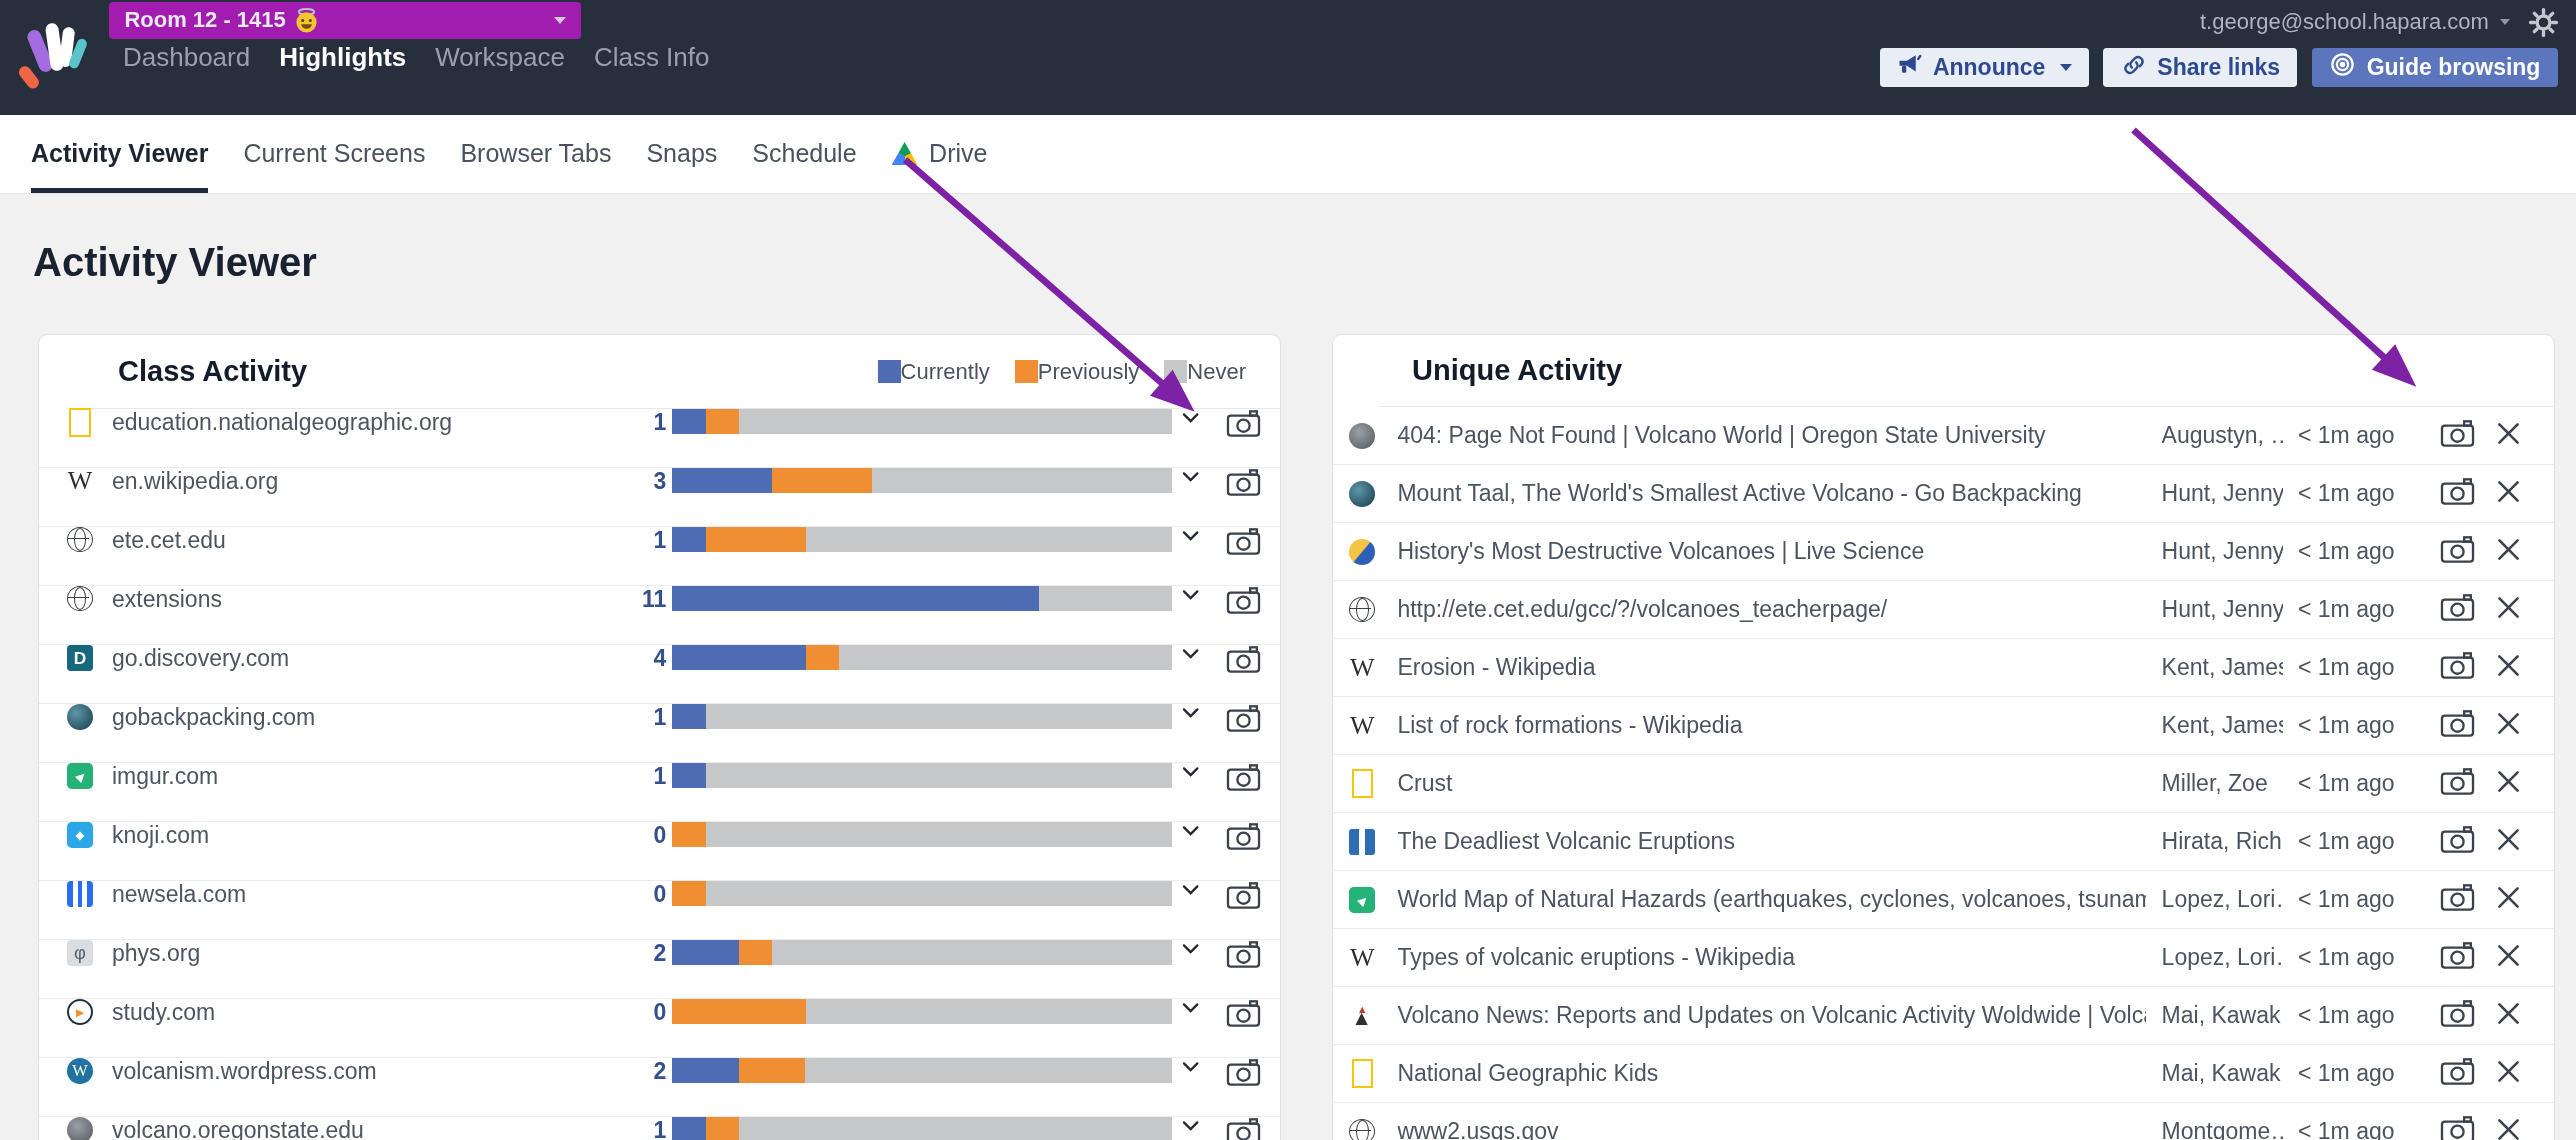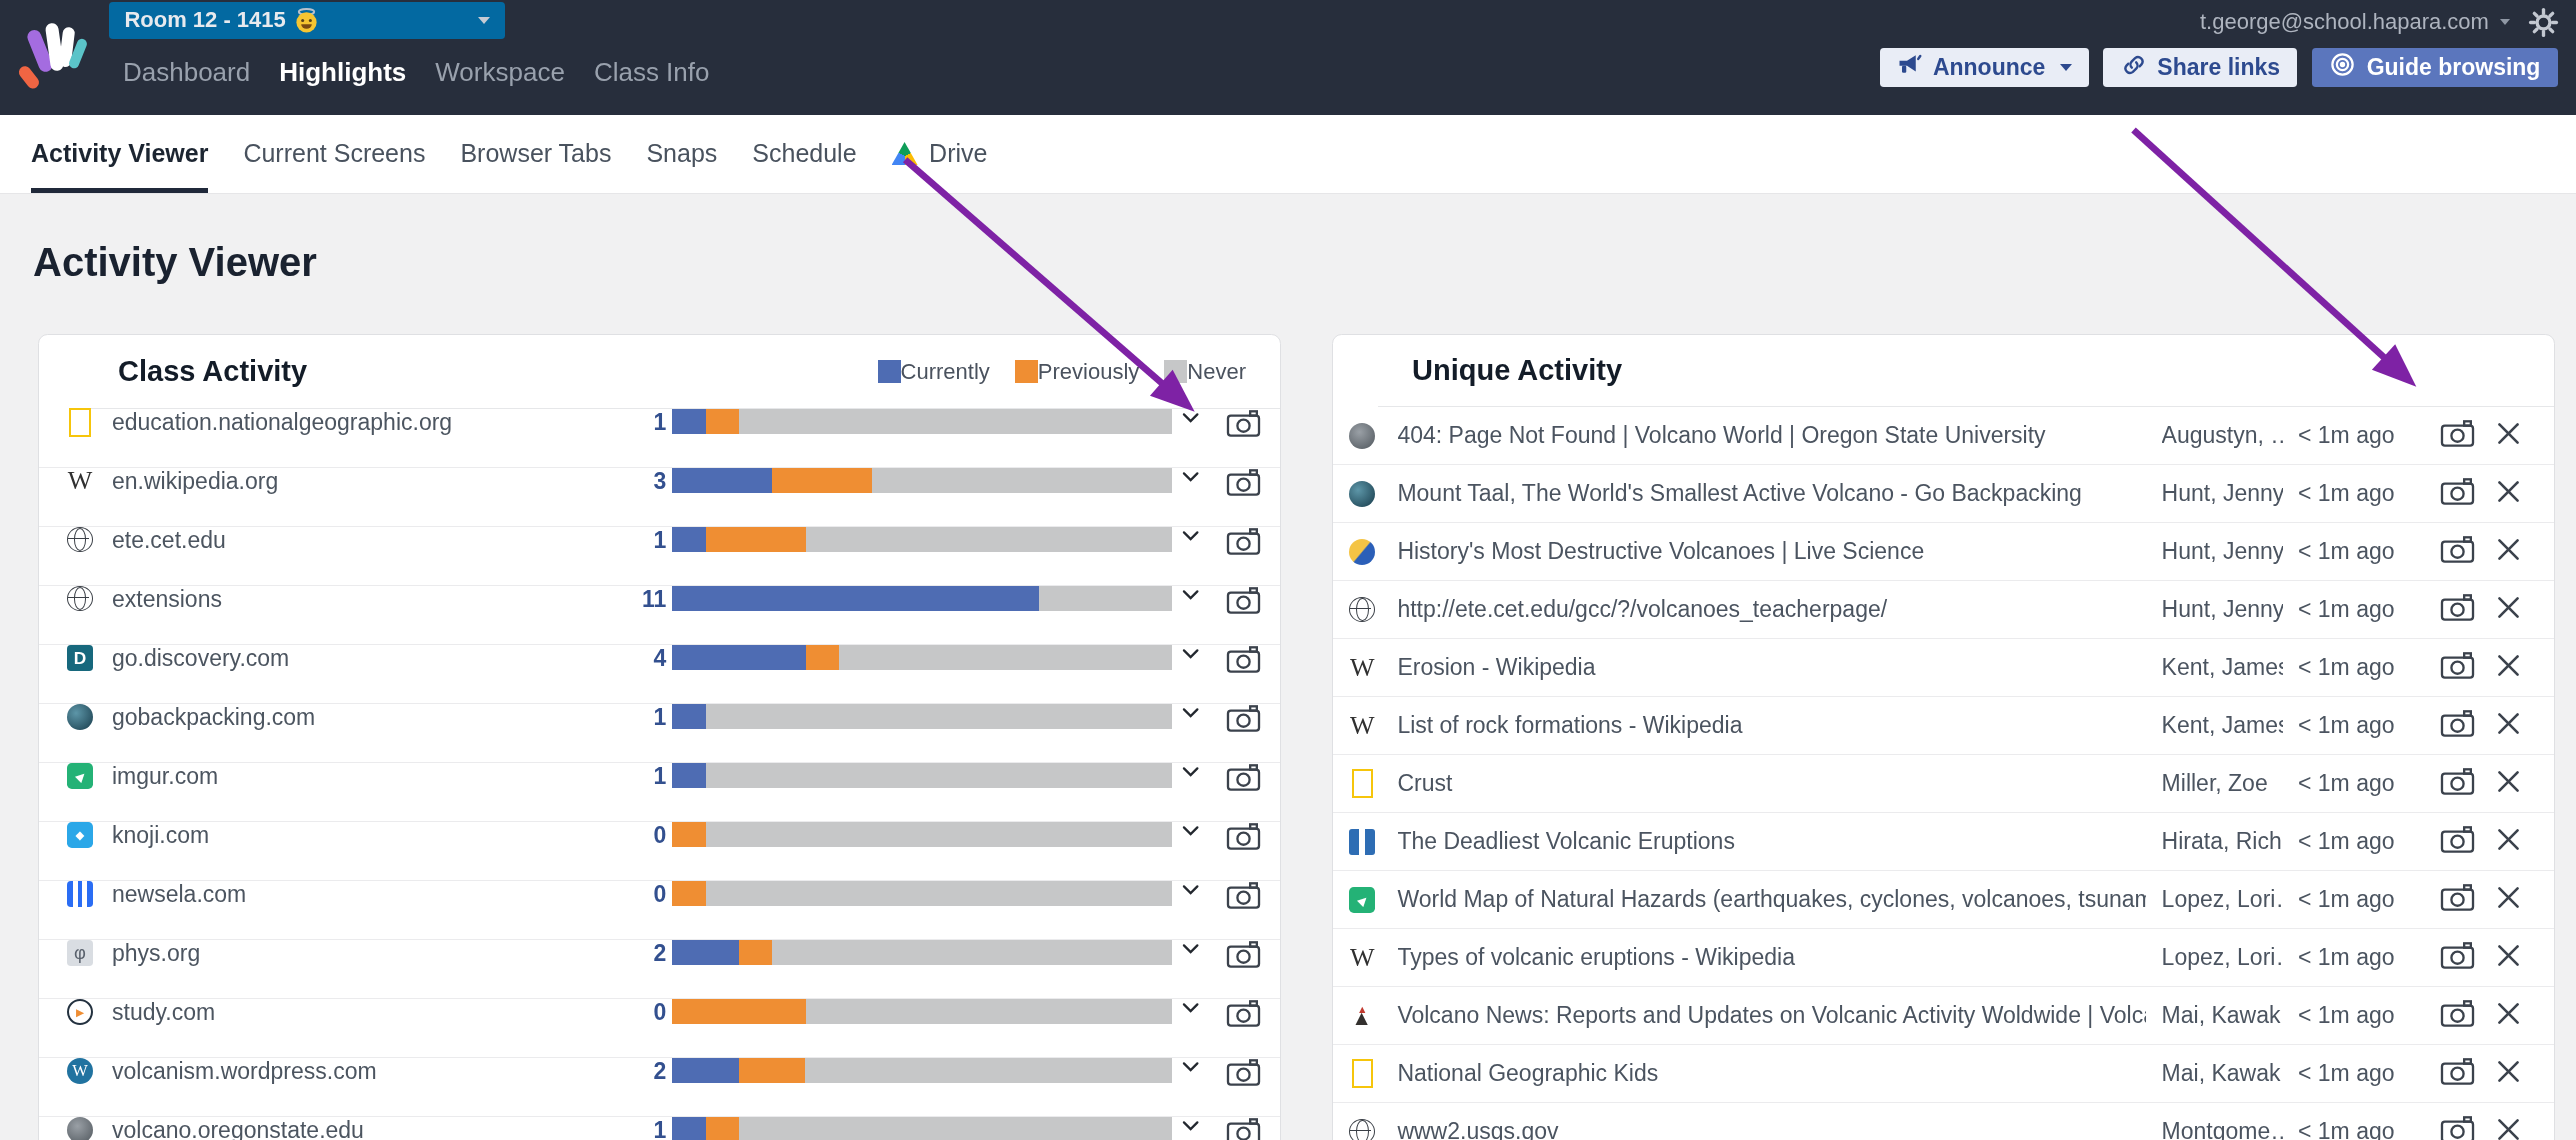--- a/index.html
+++ b/index.html
@@ -3,25 +3,25 @@
 <meta charset="utf-8">
 <style>
   * { margin:0; padding:0; box-sizing:border-box; }
   html,body { width:2576px; height:1141px; overflow:hidden; }
   body { font-family:"Liberation Sans", sans-serif; background:#f1f1f2; position:relative; color:#4b5460; }
 
   
   .topbar { position:absolute; left:0; top:0; width:2576px; height:115px; background:#272e3c; }
   .logo { position:absolute; left:21px; top:23px; width:62px; height:73px; }
   .petal { position:absolute; border-radius:11.5px; }
-  .room-select { position:absolute; left:109px; top:1.9px; width:396px; height:37px; background:#0369a1; border-radius:3.8px; display:flex; align-items:center; padding:0 15.4px; cursor:pointer; }
+  .room-select { position:absolute; left:109px; top:1.9px; width:472px; height:37px; background:#a21caf; border-radius:3.8px; display:flex; align-items:center; padding:0 15.4px; cursor:pointer; }
   .room-select .lbl { color:#e8eaee; font-size:22px; font-weight:bold; }
   .room-emoji { margin-left:8.7px; width:25px; height:25px; display:inline-block; }
   .caret { width:0; height:0; border-left:6.7px solid transparent; border-right:6.7px solid transparent; border-top:7.7px solid #c6cbd4; margin-left:auto; }
-  .mainnav { position:absolute; left:123px; top:42px; height:46px; display:flex; gap:29px; align-items:flex-end; }
+  .mainnav { position:absolute; left:123px; top:42px; height:46px; display:flex; gap:29px; align-items:flex-start; }
   .nav-item { font-size:26px; color:#99a1ad; cursor:pointer; }
   .nav-item.active { color:#ffffff; font-weight:bold; }
 
   .account-row { position:absolute; right:17.3px; top:5.8px; height:33px; display:flex; align-items:center; gap:9.6px; }
   .account-email { font-size:22px; color:#aeb4bf; }
   .account-row .caret { border-top-color:#8f97a4; border-left-width:5.8px; border-right-width:5.8px; border-top-width:6.7px; margin-left:1.9px; }
   .gear { width:31px; height:31px; margin-left:7.7px; cursor:pointer; }
 
   .action-buttons { position:absolute; right:18.3px; top:48px; display:flex; gap:14.4px; }
   .btn { height:39px; border-radius:3.8px; display:flex; align-items:center; gap:10.6px; padding:0 17.3px; font-size:23px; font-weight:bold; cursor:pointer; border:none; }

